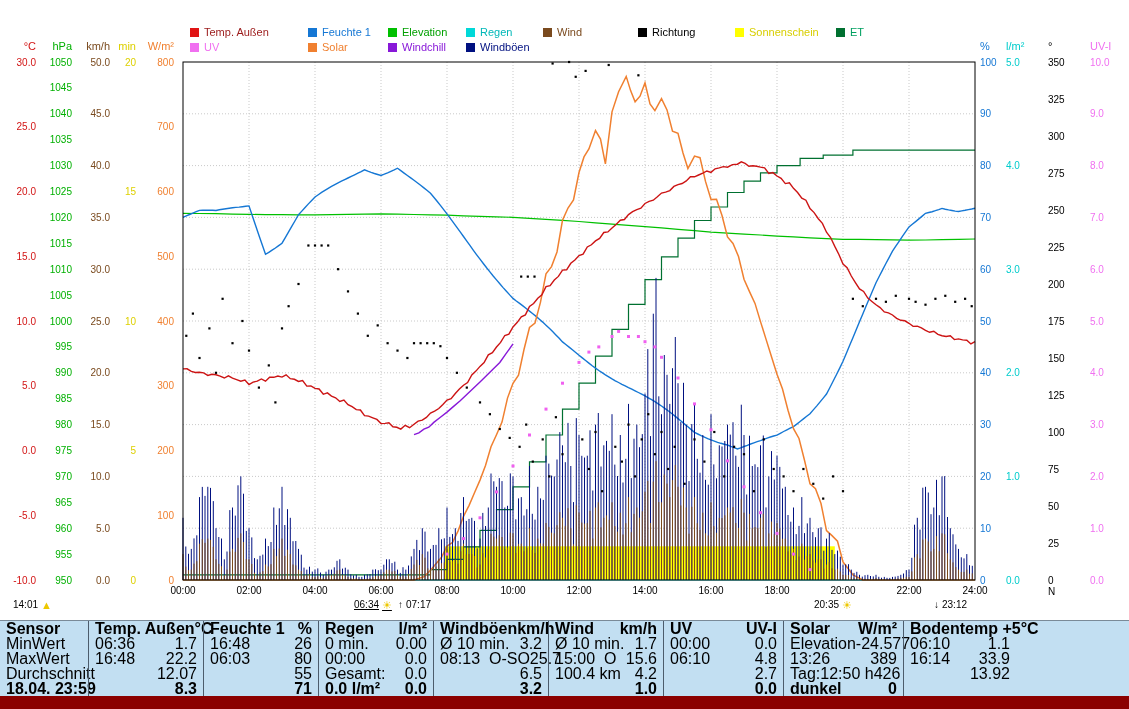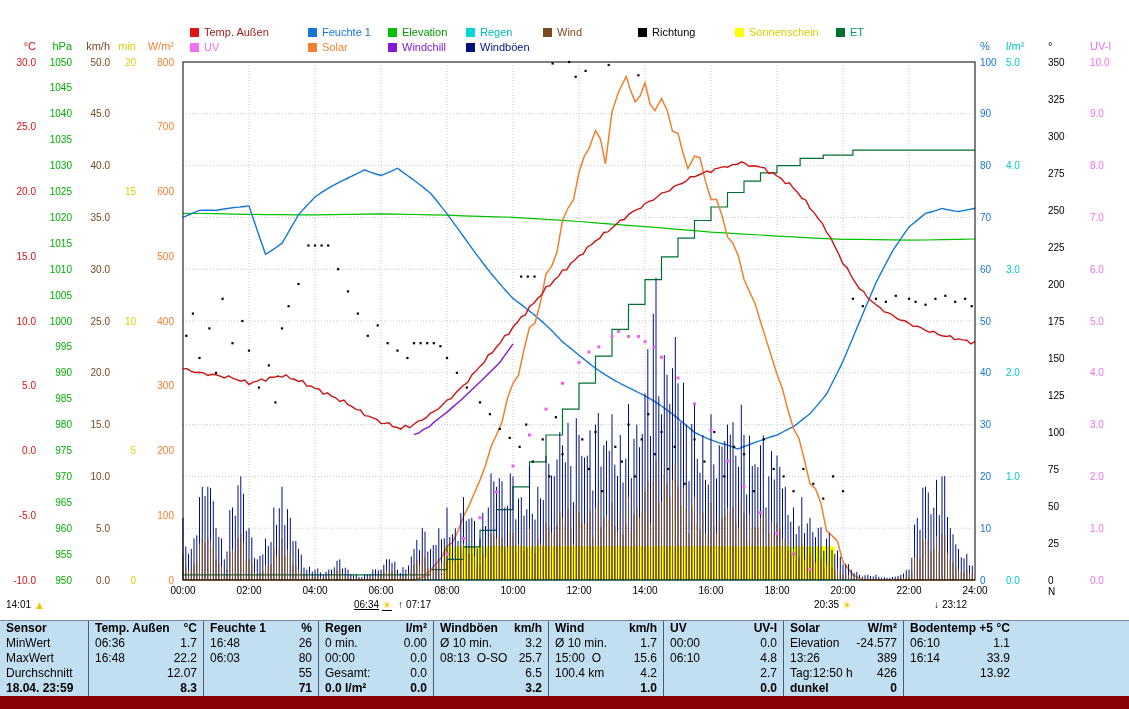--- a/index.html
+++ b/index.html
@@ -12,21 +12,21 @@
   .legend-item .sw{display:inline-block;width:9px;height:9px;margin-right:5px;vertical-align:-1px;}
   svg[data-name=chart-svg]{position:absolute;left:0;top:0;}
   svg text{font-family:"Liberation Sans",sans-serif;}
   .annrow{position:absolute;left:0;top:599px;width:100%;height:15px;font-size:10px;}
   .ann{position:absolute;top:0;display:flex;gap:3px;align-items:center;white-space:pre;}
   .ann .sun{color:#edc800;font-size:11px;line-height:10px;}
   .ann .arr{color:#000;font-size:10px;}
   .stats{position:absolute;left:0;top:620px;width:1129px;height:76px;background:#c2dff2;border-top:1px solid #7a8a98;display:flex;}
   .tcol{flex:none;height:100%;}
   .tcol + .tcol{border-left:1px solid #4c5c6c;}
-  .tc{display:flex;justify-content:space-between;height:15px;line-height:15px;padding:0 6px;font-size:12px;white-space:pre;}
+  .tc{display:flex;justify-content:space-between;height:15px;line-height:15px;padding:0 6px;font-size:16px;white-space:pre;}
   .tc.lbl{display:block;}
   .b{font-weight:bold;}
   .tcol.last .cr{margin-right:113px;}
   .footer{position:absolute;left:0;top:696px;width:1129px;height:13px;background:#8b0000;}
 </style>
 </head>
 <body>
 
 <div id="app" data-name="app-root">
   <div data-name="legend">
@@ -363,21 +363,21 @@
         <rect x="726.0" y="459.4" width="3" height="3" fill="#f060f0"></rect>
         <rect x="742.5" y="485.3" width="3" height="3" fill="#f060f0"></rect>
         <rect x="759.0" y="511.2" width="3" height="3" fill="#f060f0"></rect>
         <rect x="775.5" y="531.9" width="3" height="3" fill="#f060f0"></rect>
         <rect x="792.0" y="552.6" width="3" height="3" fill="#f060f0"></rect>
         <rect x="808.5" y="568.1" width="3" height="3" fill="#f060f0"></rect>
       </g>
       <rect x="183" y="62" width="792" height="518" fill="none" stroke="#000" data-name="plot-border"></rect>
     </svg>
   <div class="annrow" data-name="sun-annotations">
-      <div class="ann" data-name="annotation-14-01" style="left: 6px;"><span class="t" data-name="annotation-time">14:01</span><span class="sun" data-name="triangle-icon">▲</span></div>
+      <div class="ann" data-name="annotation-14-01" style="left: 13px;"><span class="t" data-name="annotation-time">14:01</span><span class="sun" data-name="triangle-icon">▲</span></div>
       <div class="ann" data-name="annotation-06-34" style="left: 354px; text-decoration: underline;"><span class="t" data-name="annotation-time">06:34</span><span class="sun" data-name="sun-icon">☀</span></div>
       <div class="ann" data-name="annotation-07-17" style="left: 398px;"><span class="arr" data-name="rise-arrow-icon">↑</span><span class="t" data-name="annotation-time">07:17</span></div>
       <div class="ann" data-name="annotation-20-35" style="left: 814px;"><span class="t" data-name="annotation-time">20:35</span><span class="sun" data-name="sun-icon">☀</span></div>
       <div class="ann" data-name="annotation-23-12" style="left: 934px;"><span class="arr" data-name="set-arrow-icon">↓</span><span class="t" data-name="annotation-time">23:12</span></div>
     </div>
   <div class="stats" data-name="stats-table">
       <div class="tcol first" data-name="table-column-sensor" style="width: 88px;">
         <div class="tc lbl b" data-name="table-row-label">Sensor</div>
         <div class="tc lbl" data-name="table-row-label">MinWert</div>
         <div class="tc lbl" data-name="table-row-label">MaxWert</div>

